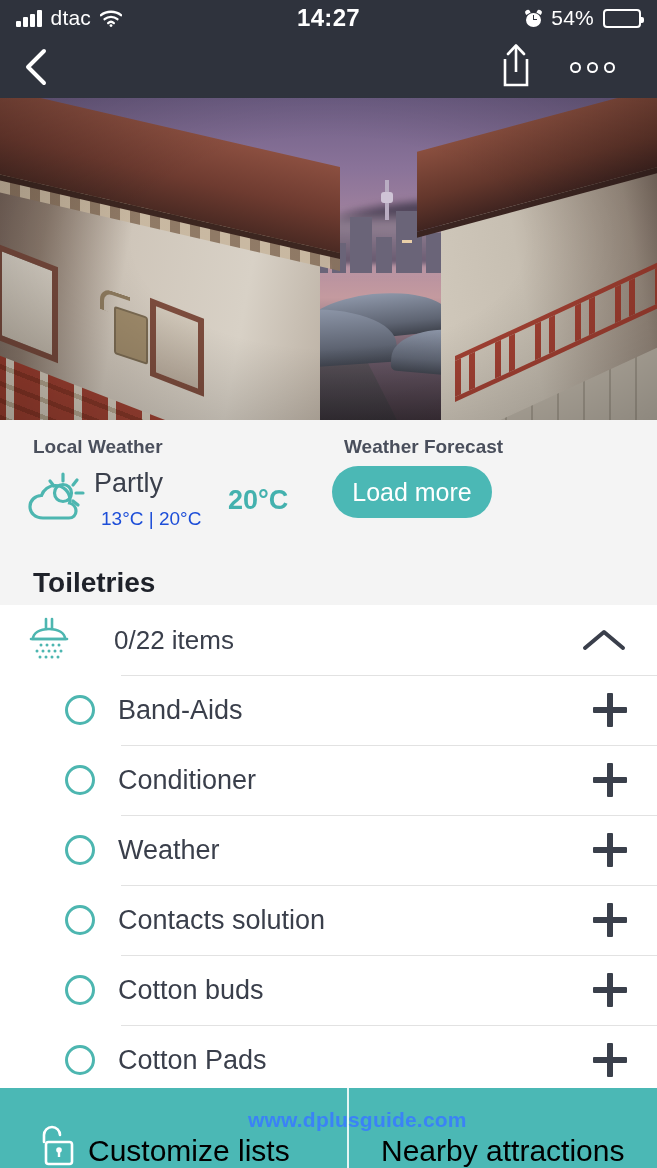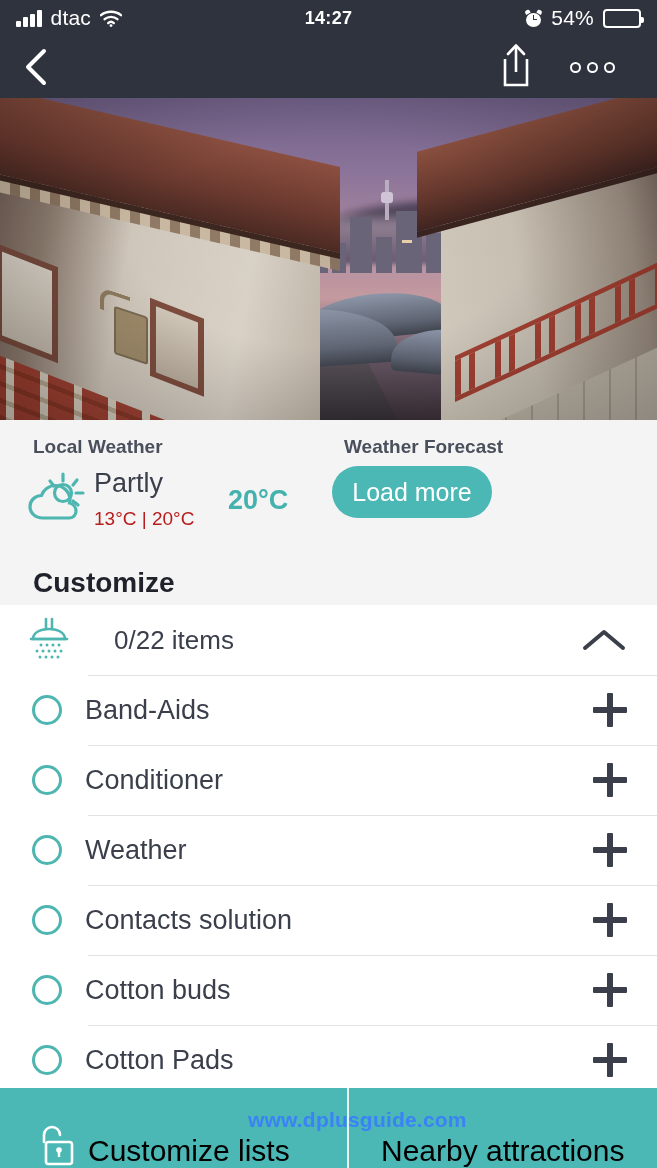--- a/index.html
+++ b/index.html
@@ -12,21 +12,21 @@
   #phone { position: relative; width: 657px; height: 1168px; background: #fff; }
 
   
   .statusbar {
     position: absolute; top: 0; left: 0; width: 657px; height: 36px;
     background: #2F333D; color: #fff;
     display: flex; align-items: center; padding: 0 16px;
   }
   .sb-left { display: flex; align-items: center; gap: 9px; flex: 1; }
   .sb-center { position: absolute; left: 0; right: 0; text-align: center;
-    font-size: 18px; font-weight: bold; letter-spacing: .3px; }
+    font-size: 24px; font-weight: bold; letter-spacing: .3px; }
   .sb-right { display: flex; align-items: center; gap: 9px; margin-left: auto;
     position: relative; z-index: 2; }
   .signal { display: flex; align-items: flex-end; gap: 2.5px; height: 17px; }
   .signal i { display: block; width: 4.5px; background: #fff; border-radius: 1px; }
   .signal i:nth-child(1) { height: 6px; }
   .signal i:nth-child(2) { height: 9.5px; }
   .signal i:nth-child(3) { height: 13px; }
   .signal i:nth-child(4) { height: 17px; }
   .carrier { font-size: 21px; letter-spacing: .2px; }
   .wifi { width: 22px; height: 17px; position: relative; }
@@ -135,39 +135,39 @@
      background: radial-gradient(ellipse at 50% 45%, rgba(0,0,0,0) 42%, rgba(0,0,0,.25) 100%); }
 
   
   .weather { position: absolute; top: 420px; left: 0; width: 657px; height: 140px;
      background: #F4F4F4; }
   .w-label { position: absolute; font-size: 19px; color: #4a4f5c; font-weight: 600; }
   .w-label.local { left: 33px; top: 16px; }
   .w-label.forecast { left: 344px; top: 16px; }
   .w-icon { position: absolute; left: 26px; top: 52px; width: 66px; height: 52px; }
   .w-cond { position: absolute; left: 94px; top: 48px; font-size: 27px; color: #3a3f4b; }
-  .w-range { position: absolute; left: 94px; top: 88px; font-size: 19px; color: #b91c1c; }
+  .w-range { position: absolute; left: 101px; top: 88px; font-size: 19px; color: #1d4ed8; }
   .w-temp { position: absolute; left: 228px; top: 65px; font-size: 27px; font-weight: bold; color: #43B1AE; }
   .loadmore { position: absolute; left: 332px; top: 46px; width: 160px; height: 52px;
      background: #4BB8B5; border-radius: 26px; color: #fff; font-size: 25px;
      display: flex; align-items: center; justify-content: center; border: none; cursor: pointer; }
 
   
   .sect-title { position: absolute; top: 560px; left: 0; width: 657px; height: 45px;
      background: #F4F4F4; color: #1f222a; font-size: 28px; font-weight: bold;
      display: flex; align-items: center; padding-left: 33px; }
 
   
   .list { position: absolute; top: 605px; left: 0; width: 657px; height: 483px; background: #fff; }
   .list-head { height: 70px; display: flex; align-items: center; padding: 0 30px 0 26px; background: #fff; gap: 20px; }
   .shower { width: 46px; height: 46px; position: relative; flex: none; }
   .head-text { margin-left: 22px; font-size: 26px; color: #3a3f4b; }
   .chev-up { margin-left: auto; width: 46px; height: 30px; }
   .row { height: 70px; display: flex; align-items: center; padding: 0 30px 0 32px;
-     position: relative; background: #fff; }
+     position: relative; background: #fff; margin-left: 33px; }
   .row::before { content: ""; position: absolute; left: 88px; right: 0; top: 0; height: 1px; background: #E2E2E2; }
   .circle { width: 30px; height: 30px; border: 3px solid #4DB6B0; border-radius: 50%; flex: none; }
   .row-label { margin-left: 23px; font-size: 27px; color: #3a3f4b; }
   .plus { margin-left: auto; width: 34px; height: 34px; position: relative; }
   .plus::before, .plus::after { content: ""; position: absolute; background: #3A3F4B; border-radius: 1px; }
   .plus::before { left: 0; top: 13.5px; width: 34px; height: 6px; }
   .plus::after { top: 0; left: 13.5px; width: 6px; height: 34px; }
 
   
   .bottombar { position: absolute; left: 0; bottom: 0; width: 657px; height: 80px;
@@ -309,21 +309,21 @@
                    C47.5 32 50 35.5 50 39.3 C50 43 47 46 43 46 Z"></path>
         </g>
       </svg>
     </div>
     <div class="w-cond">Partly</div>
     <div class="w-range">13°C | 20°C</div>
     <div class="w-temp">20°C</div>
     <button class="loadmore">Load more</button>
   </div>
 
-  <div class="sect-title">Customize</div>
+  <div class="sect-title">Toiletries</div>
 
   <div class="list">
 
     <div class="list-head">
       <span class="shower">
         <svg width="46" height="46" viewBox="0 0 46 46">
           <g stroke="#4DB6B0" stroke-width="2.6" fill="none" stroke-linecap="round">
             <line x1="20" y1="2" x2="20" y2="12"></line>
             <line x1="26" y1="2" x2="26" y2="12"></line>
             <path d="M7 22 C7 16 13.5 12 23 12 C32.5 12 39 16 39 22 Z"></path>

